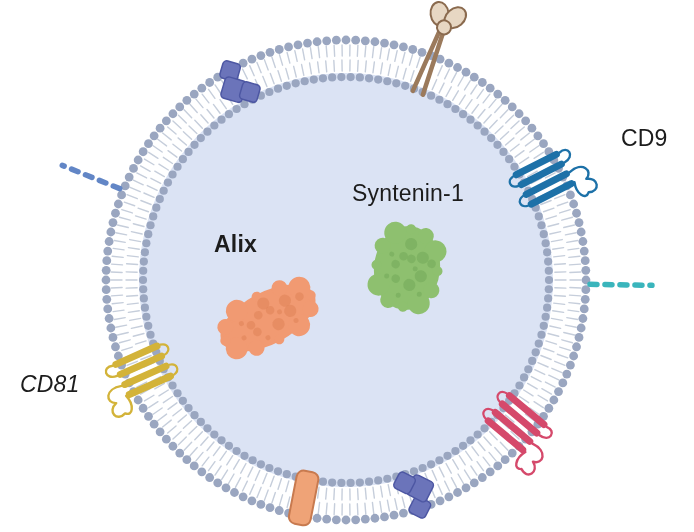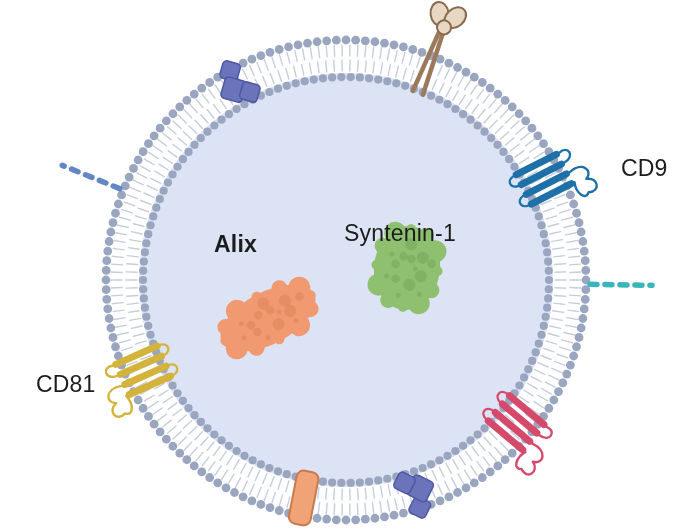--- a/index.html
+++ b/index.html
@@ -13,24 +13,24 @@
   #diagram{position:absolute;left:0;top:0;}
   .label{
     position:absolute;
     font-size:23px;
     font-weight:500;
     color:#1c1c1c;
     letter-spacing:0.2px;
     white-space:nowrap;
     user-select:none;
   }
-  #cd9-label{left:621px;top:155px;}
-  #cd81-label{left:36px;top:371px;}
+  #cd9-label{left:621px;top:125px;}
+  #cd81-label{left:20px;top:371px;font-style:italic;}
   #alix-label{left:214px;top:231px;font-weight:bold;}
-  #syntenin-label{left:344px;top:180px;margin-top:40px;}
+  #syntenin-label{left:352px;top:180px;}
 </style>
 </head>
 <body>
 
 <div id="figure">
   <svg id="diagram" width="694" height="532" viewBox="0 0 694 532" xmlns="http://www.w3.org/2000/svg">
       <circle cx="346" cy="280" r="207" fill="#dbe3f4"></circle>
       <g stroke="#c6cedb" stroke-width="1.4" stroke-linecap="round">
         <line x1="581" y1="280" x2="570" y2="280"></line>
         <line x1="580.8659303684838" y1="287.93692334261505" x2="569.8722059682568" y2="287.56540778189685"></line>

